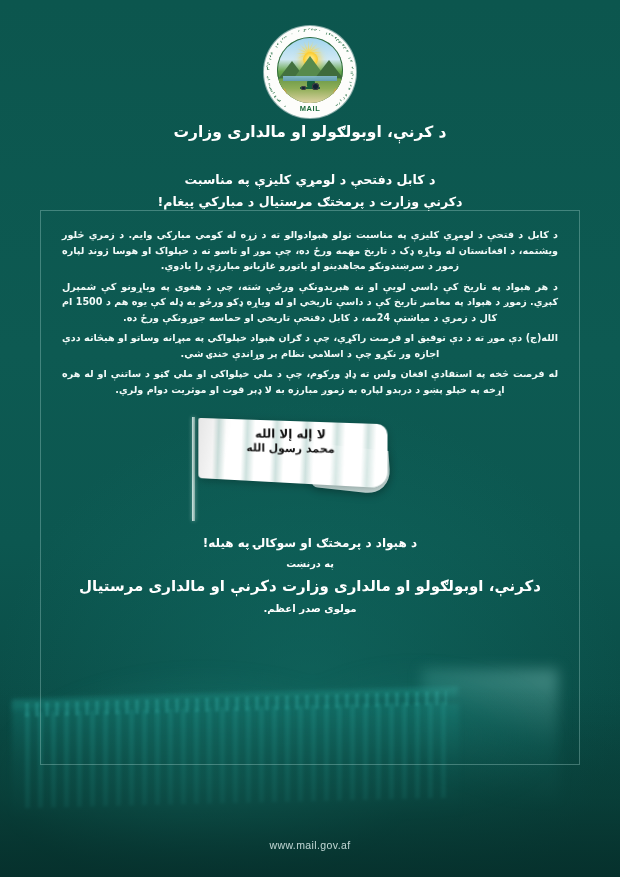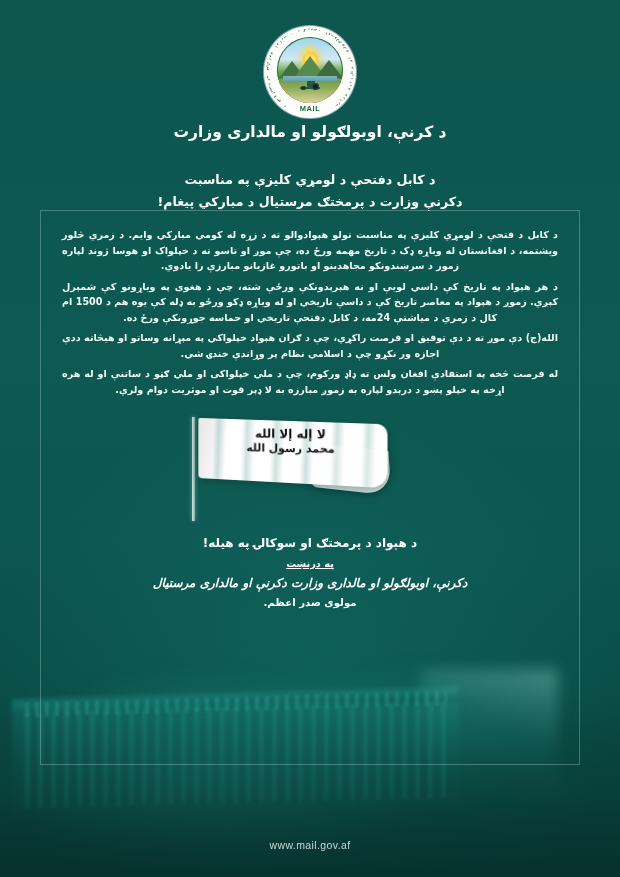--- a/index.html
+++ b/index.html
@@ -221,22 +221,22 @@
     transform:skewY(10deg) rotate(-4deg);
     box-shadow:0 3px 8px rgba(0,0,0,.22);
   }
 
   
   .signoff{
     position:relative;margin-top:12px;text-align:center;color:#ffffff;
   }
   .signoff .l{font-weight:bold;}
   .signoff .l1{font-size:12px;line-height:1.8;}
-  .signoff .l2{font-size:9.8px;line-height:1.8;text-decoration:underline;}
-  .signoff .l3{font-size:12px;line-height:1.8;font-style:italic;}
+  .signoff .l2{font-size:9.8px;line-height:1.8;}
+  .signoff .l3{font-size:15px;line-height:1.8;}
   .signoff .l4{font-size:10.2px;line-height:1.8;}
 
   
   .footer{
     position:absolute;left:0;right:0;bottom:26px;text-align:center;
     font-family:"Liberation Sans",sans-serif;
     font-size:10.5px;letter-spacing:.4px;color:#cfe3e0;opacity:.92;
     direction:ltr;
   }
 </style>

